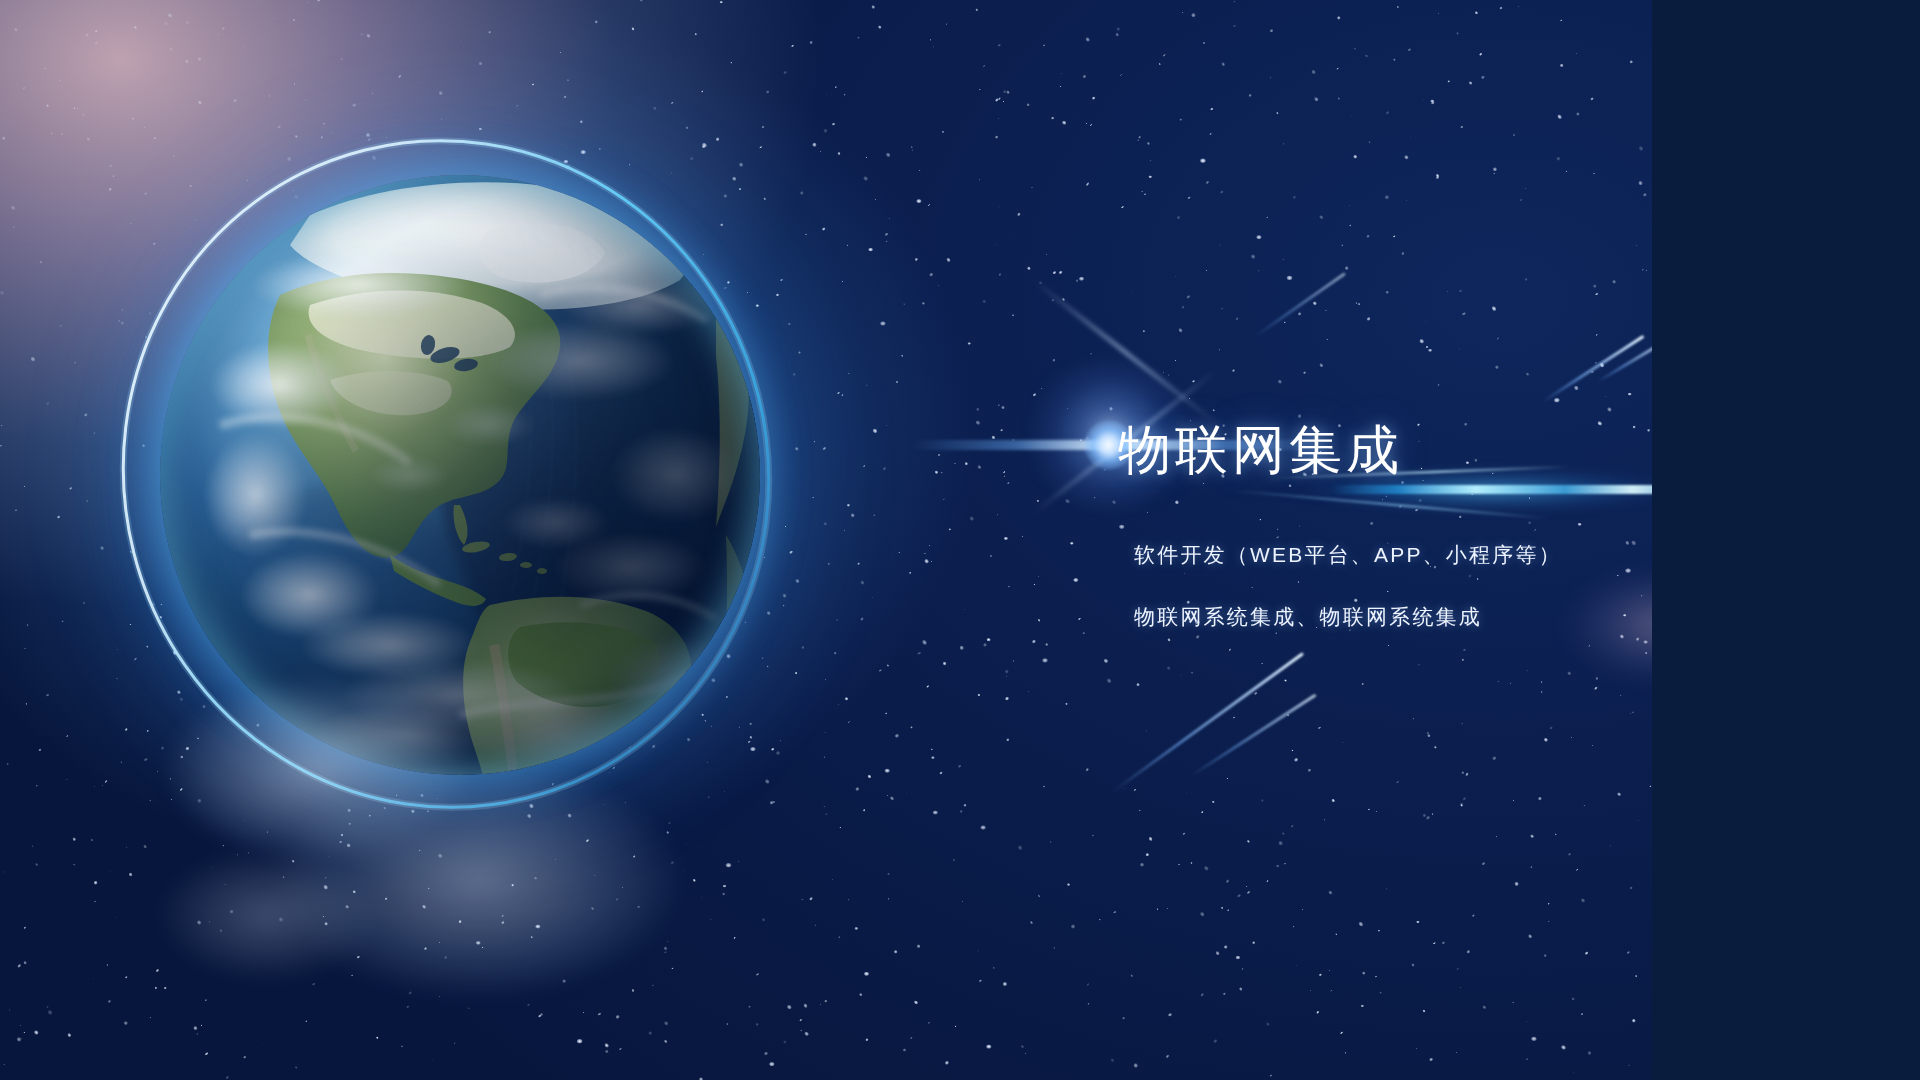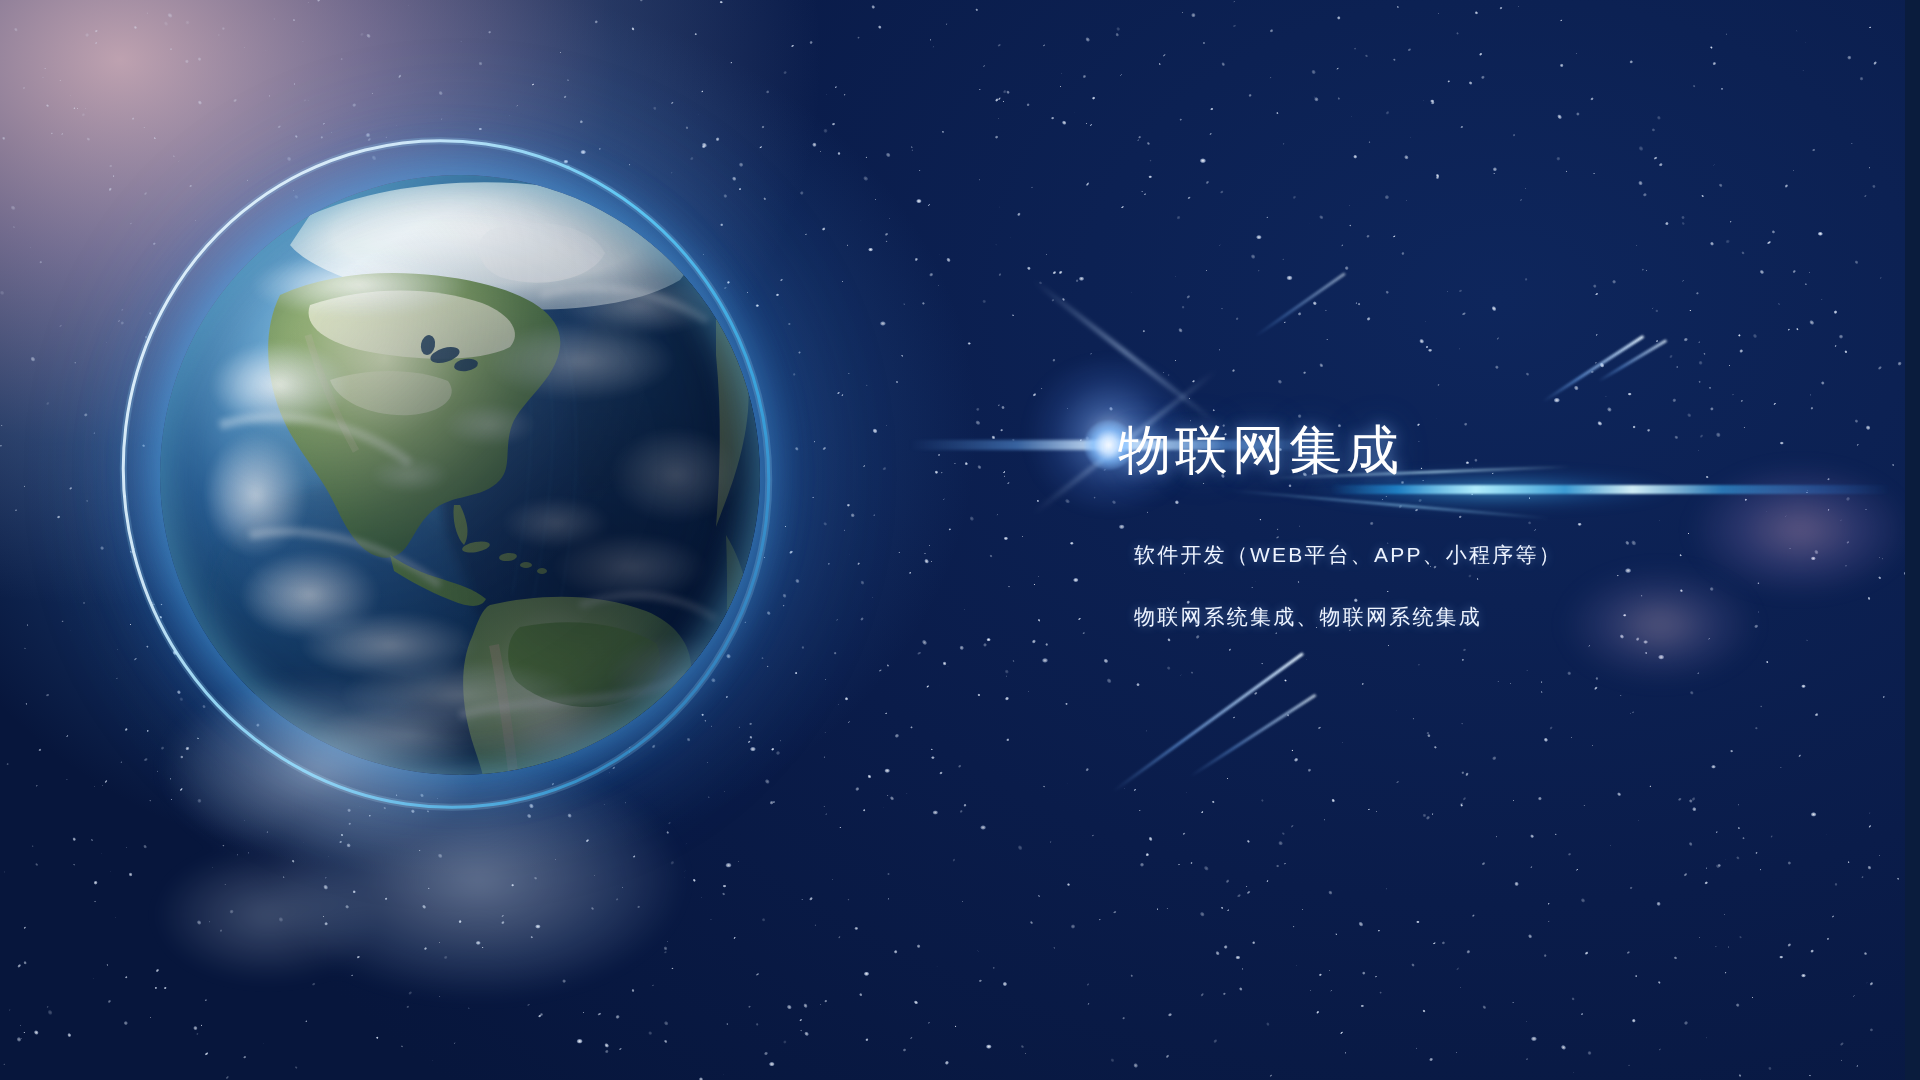--- a/index.html
+++ b/index.html
@@ -1,18 +1,18 @@
 <!DOCTYPE html>
 <html><head>
 <meta charset="utf-8">
 <style>
   html,body{margin:0;padding:0;background:#0a1c3d;}
   body{width:1920px;height:1080px;overflow:hidden;font-family:"Liberation Sans",sans-serif;}
 
-  #stage{position:relative;width:1905px;height:1080px;overflow:hidden;
+  #stage{position:relative;width:1652px;height:1080px;overflow:hidden;
     background:
       radial-gradient(ellipse 900px 700px at 120px 60px, rgba(222,186,196,0.85) 0%, rgba(197,170,200,0.55) 28%, rgba(140,160,200,0.22) 55%, rgba(20,50,110,0) 78%),
       radial-gradient(ellipse 760px 620px at 430px 430px, rgba(120,175,225,0.50) 0%, rgba(60,120,190,0.26) 45%, rgba(16,44,100,0) 72%),
       radial-gradient(ellipse 1500px 1100px at 1500px 300px, rgba(14,38,92,1) 0%, rgba(10,28,74,1) 55%, rgba(7,22,60,1) 100%),
       linear-gradient(135deg, #2a4f8f 0%, #17356f 28%, #0f2659 55%, #0b1c46 78%, #081637 100%);
   }
 
   
   .stars{position:absolute;inset:0;pointer-events:none;}
   .stars svg{display:block;width:1920px;height:1080px;}

